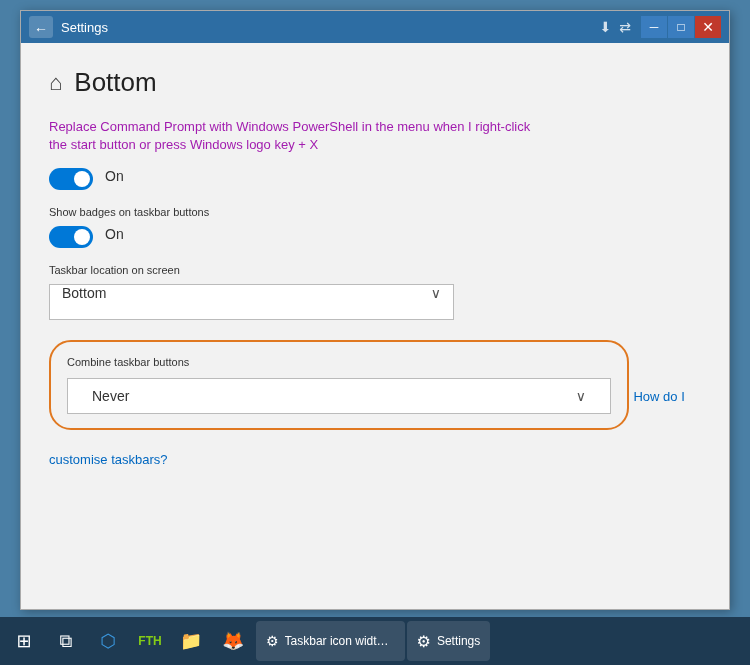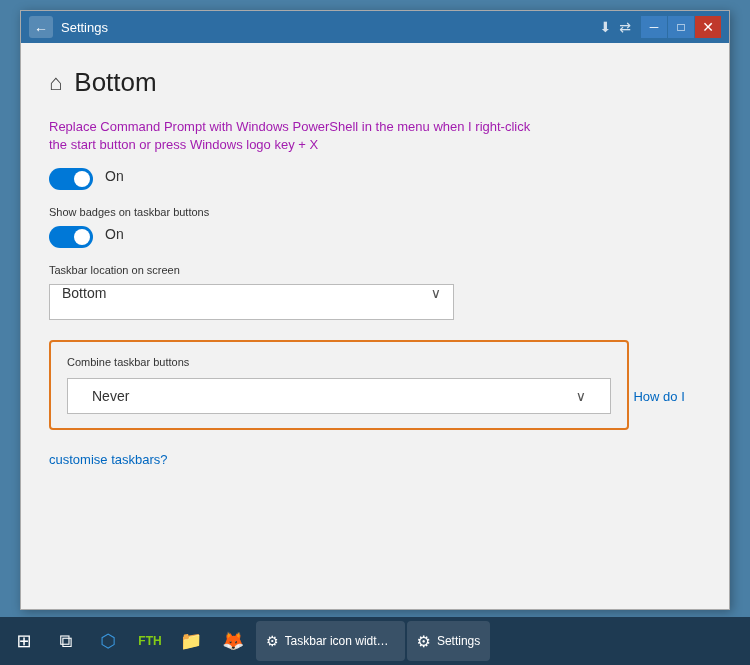--- a/index.html
+++ b/index.html
@@ -178,21 +178,21 @@
       color: #333;
     }
     .dropdown-chevron {
       font-size: 14px;
       color: #555;
     }
 
     
     .highlight-section {
       border: 2px solid #e07820;
-      border-radius: 4px;
+      border-radius: 22px;
       padding: 14px 16px;
       margin-bottom: 20px;
       background: #f2f2f2;
       display: inline-block;
       min-width: 580px;
     }
     .highlight-section .section-label {
       margin-bottom: 10px;
     }
     .highlight-dropdown {

